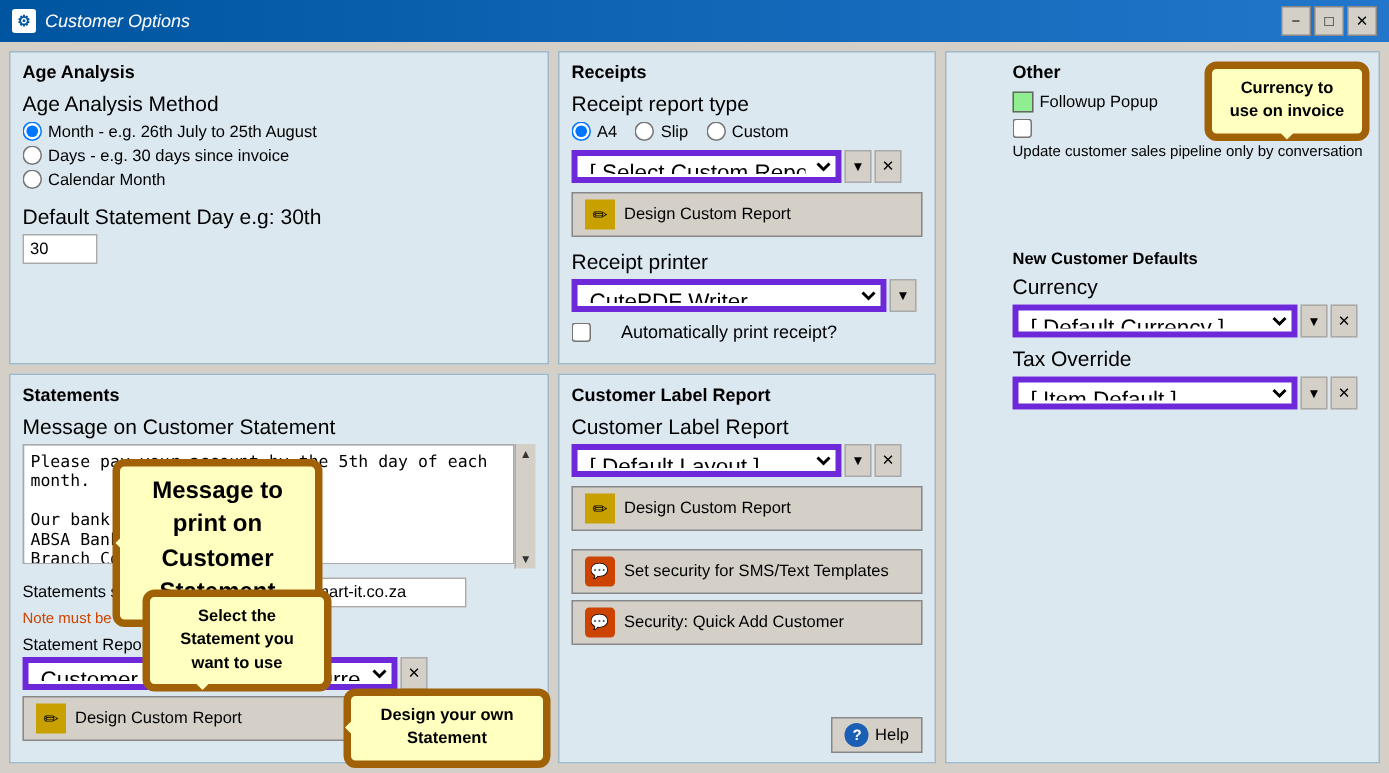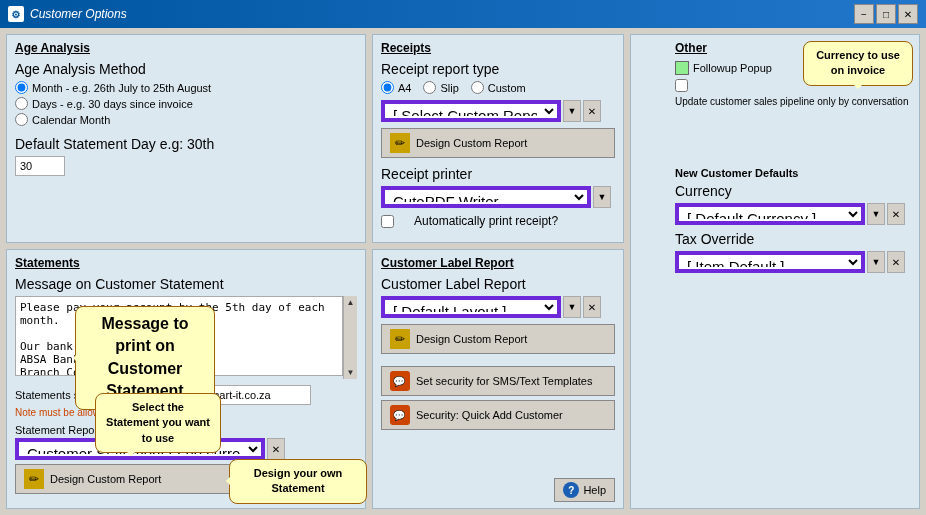--- a/index.html
+++ b/index.html
@@ -45,21 +45,20 @@
       background: #dce8f0;
       border: 1px solid #a0b8c8;
       padding: 6px 8px;
       position: relative;
     }
     .panel-title {
       font-weight: bold;
       font-size: 12px;
       margin-bottom: 6px;
       color: #000;
-      text-decoration: underline;
     }
     .section-label {
       font-size: 14px;
       color: #000;
       margin-bottom: 4px;
       margin-top: 4px;
     }
     .radio-group { display: flex; flex-direction: column; gap: 3px; }
     .radio-item { display: flex; align-items: center; gap: 4px; font-size: 11px; }
     .radio-item input[type="radio"] { margin: 0; }
@@ -128,21 +127,21 @@
       border: 1px solid #aaa;
       background: white;
       font-size: 11px;
       padding: 4px;
       resize: none;
       position: relative;
     }
     .balloon {
       position: absolute;
       background: #ffffc0;
-      border: 1px solid #a16207;
+      border: 5px solid #a16207;
       border-radius: 8px;
       padding: 6px 10px;
       font-size: 11px;
       font-weight: bold;
       text-align: center;
       line-height: 1.4;
       z-index: 10;
     }
     .balloon-arrow-left::before {
       content: '';

